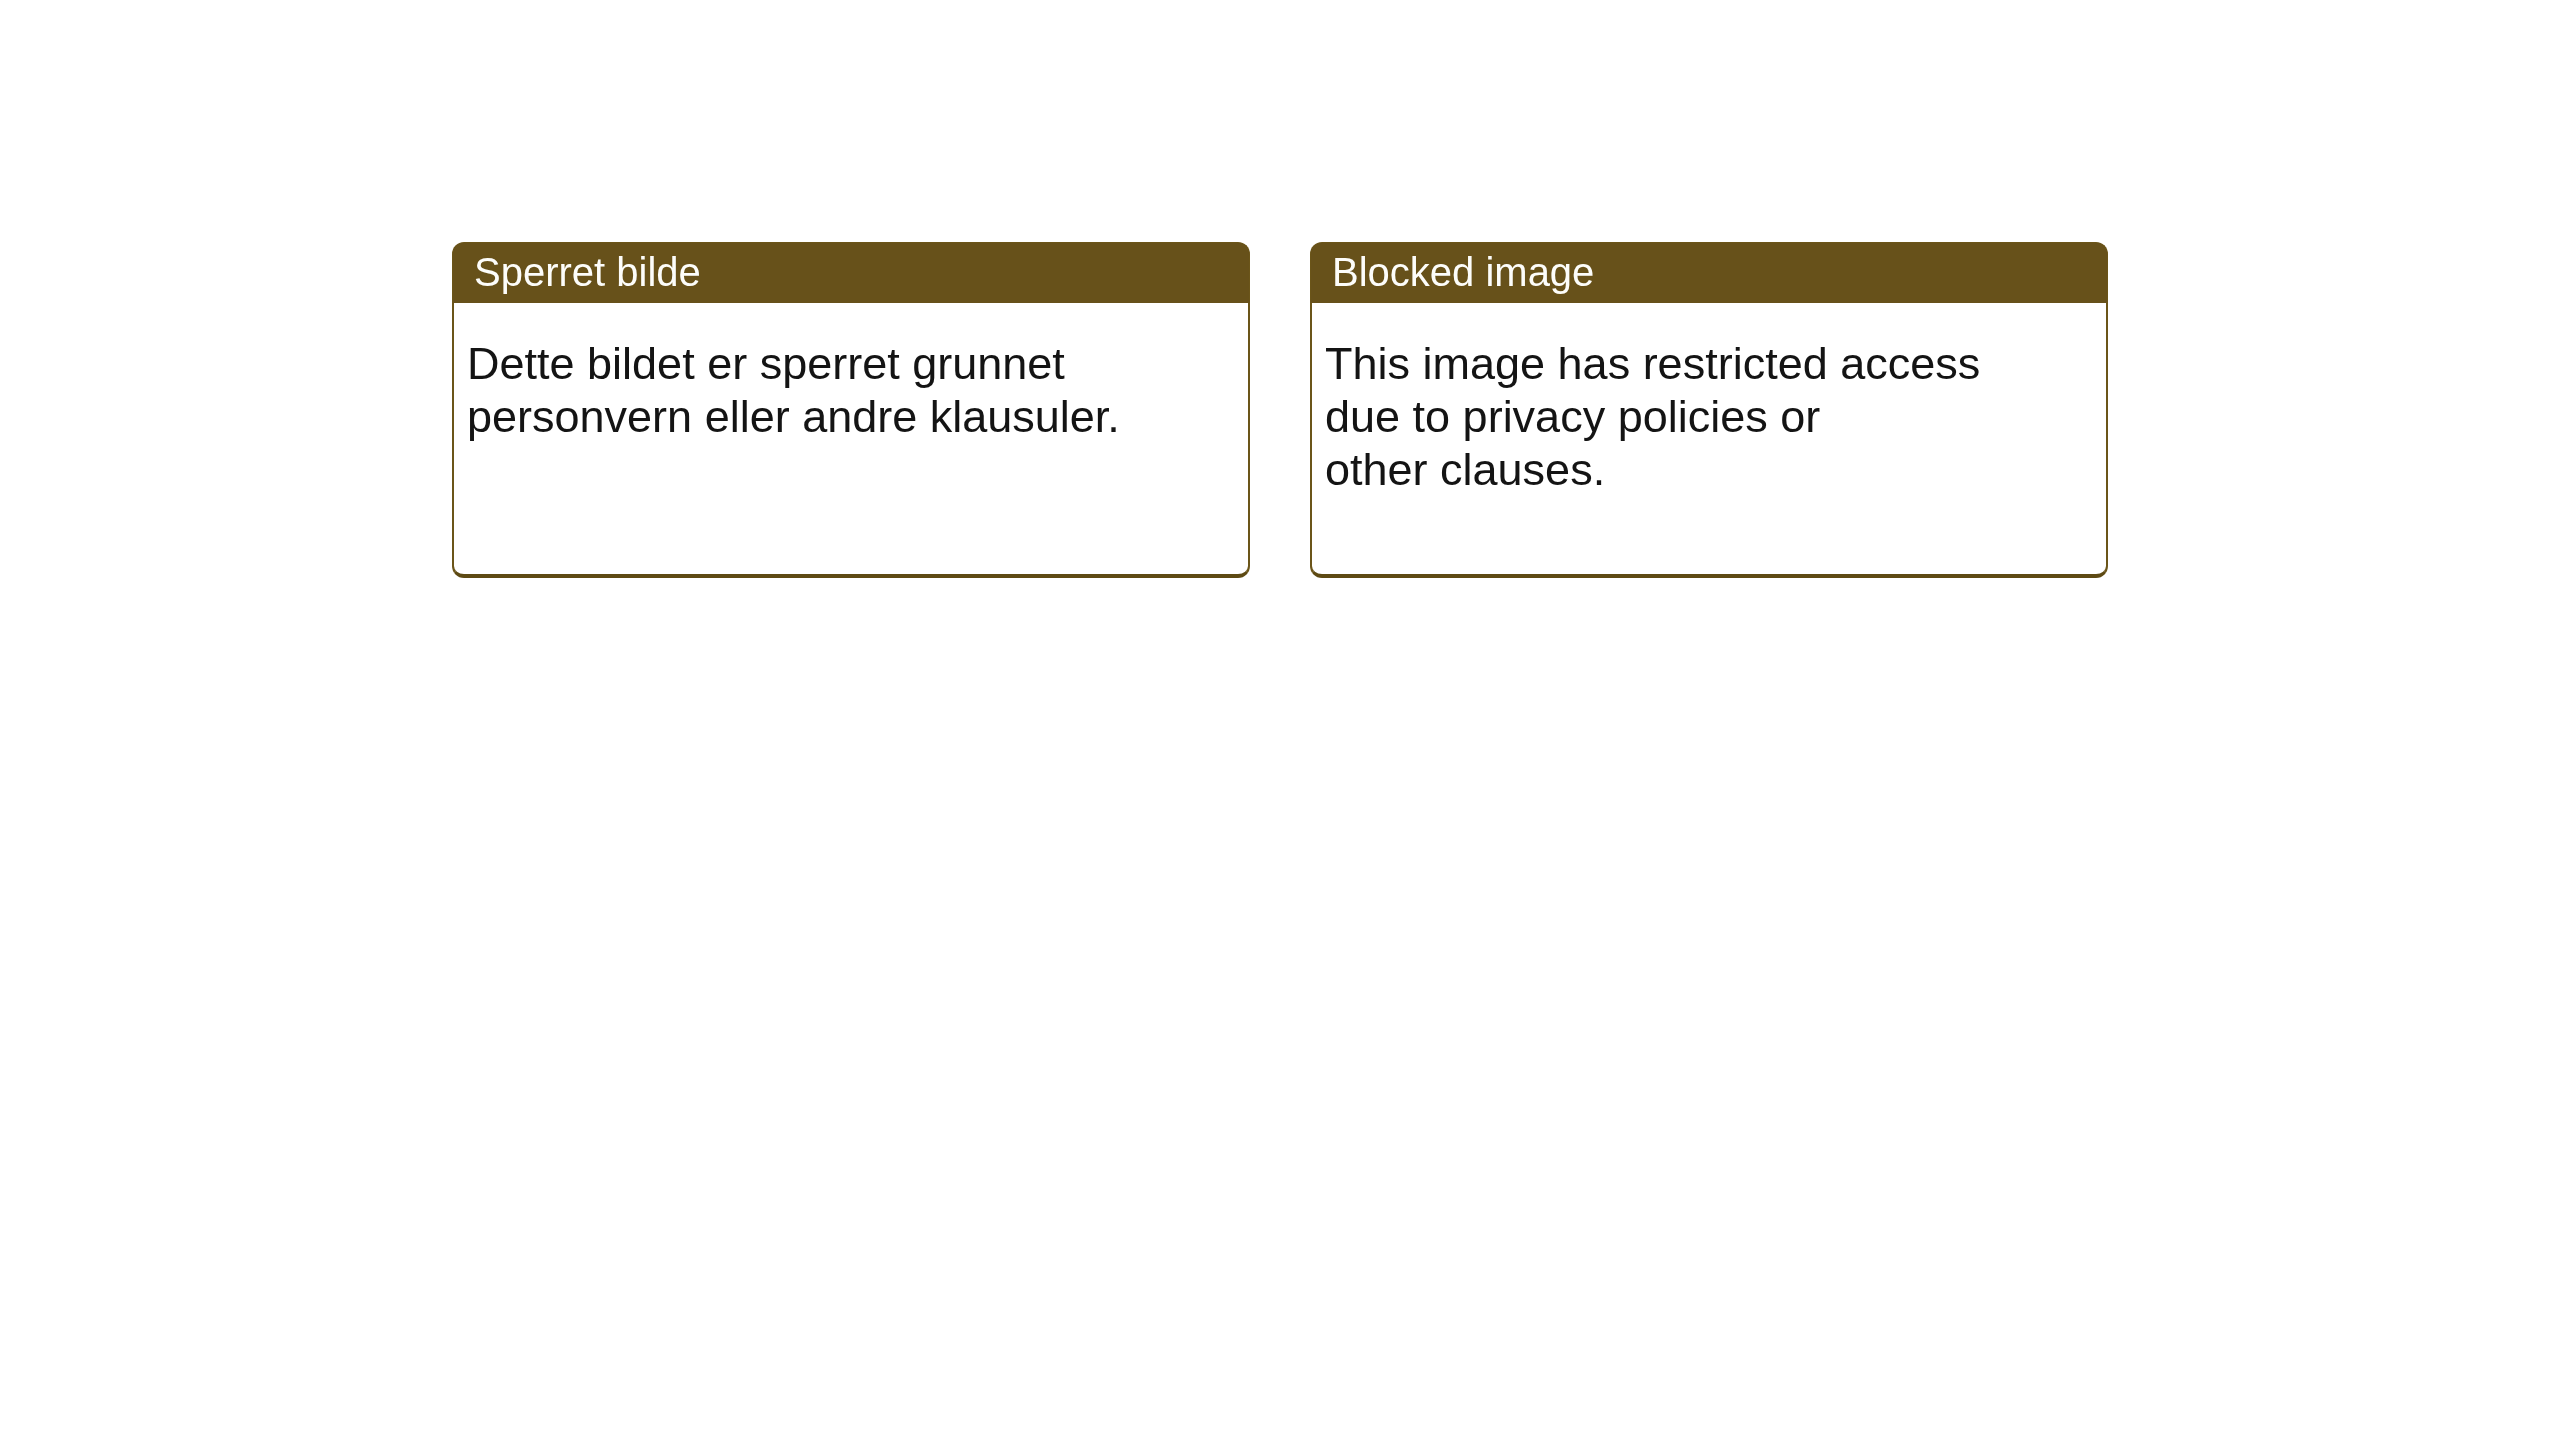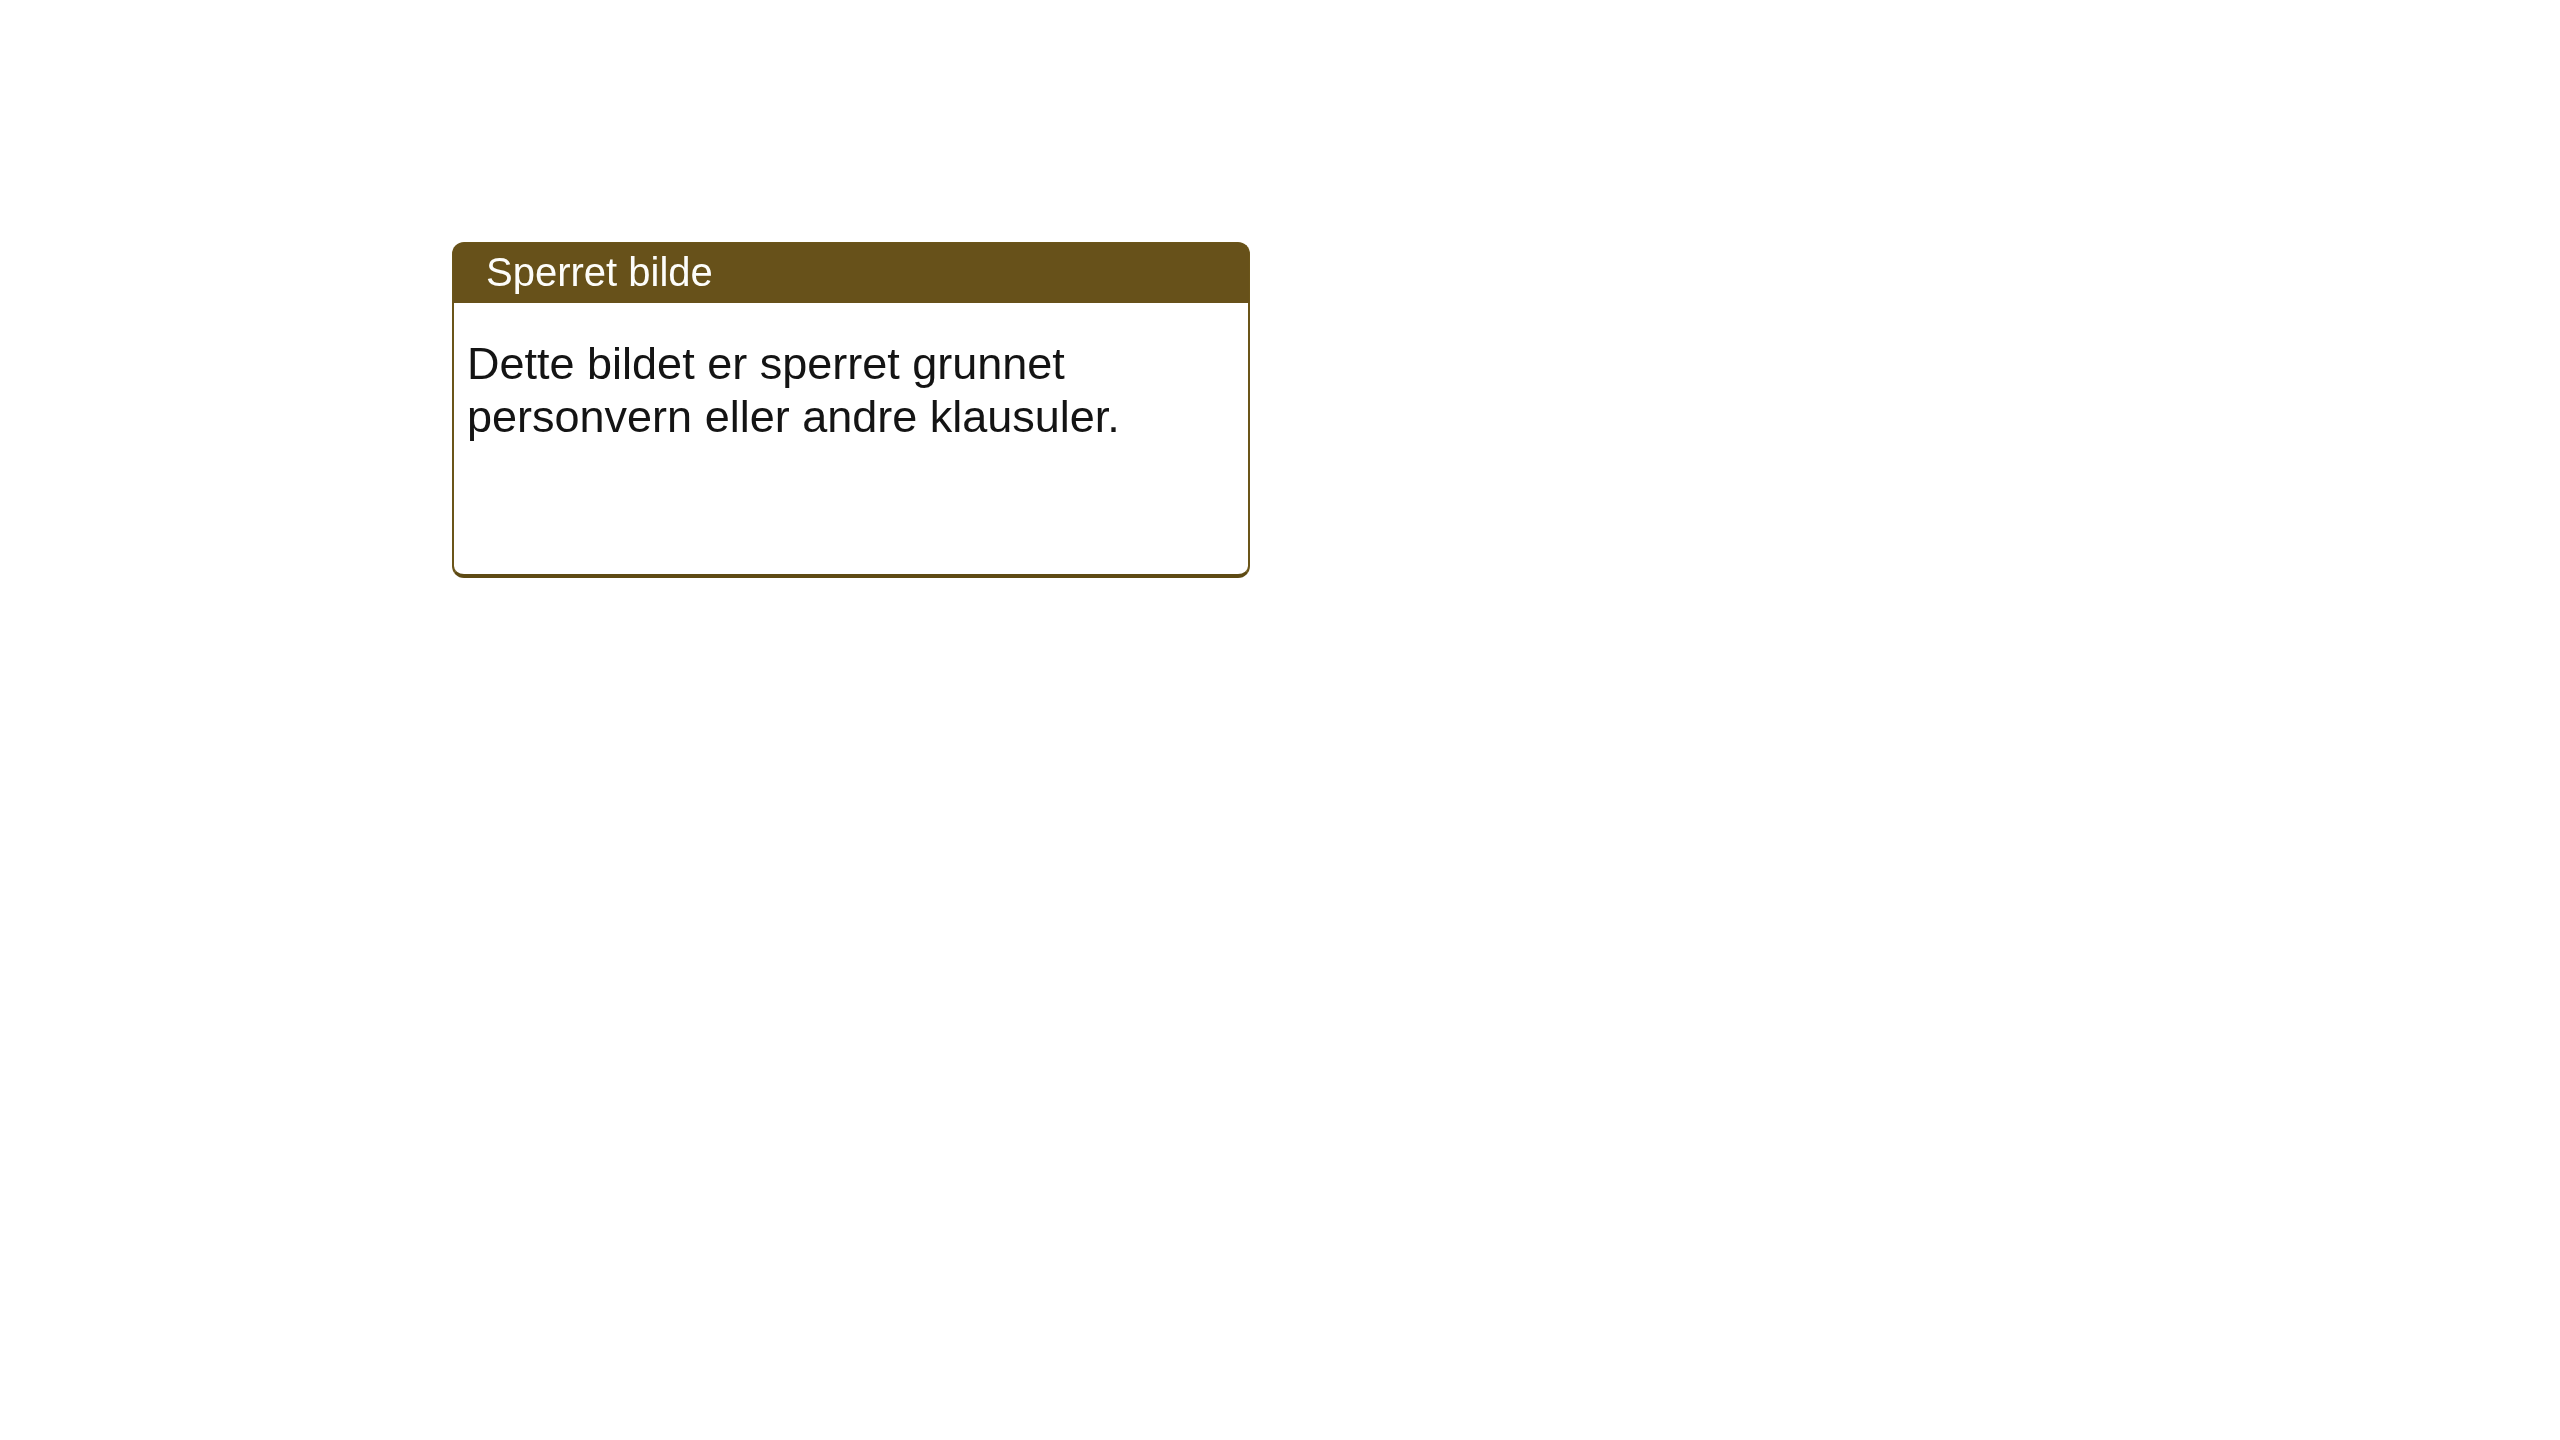--- a/index.html
+++ b/index.html
@@ -28,21 +28,21 @@
     border-radius: 12px;
   }
   .notice-card.card-no { left: 452px; }
   .notice-card.card-en { left: 1310px; }
   .card-header {
     box-sizing: border-box;
     height: 60px;
     margin: -1px -1px 0 -1px; 
     background: #67511a;
     border-radius: 11px 11px 0 0;
-    padding: 0 33px;
+    padding: 0 21px;
     line-height: 58px;
     font-size: 40px;
     color: #fdfdfa;
     white-space: nowrap;
     overflow: hidden;
   }
   .card-body {
     padding: 34px 24px 0 13px;
   }
   .card-body p {
@@ -61,14 +61,24 @@
   <div class="notice-card card-no">
     <div class="card-header">
       <span>Sperret bilde</span>
     </div>
     <div class="card-body">
       <p>Dette bildet er sperret grunnet
 personvern eller andre klausuler.</p>
     </div>
   </div>
 
+  <div class="notice-card card-en">
+    <div class="card-header">
+      <span>Blocked image</span>
+    </div>
+    <div class="card-body">
+      <p>This image has restricted access
+due to privacy policies or
+other clauses.</p>
+    </div>
+  </div>
 
 </div>
 
 </body></html>

